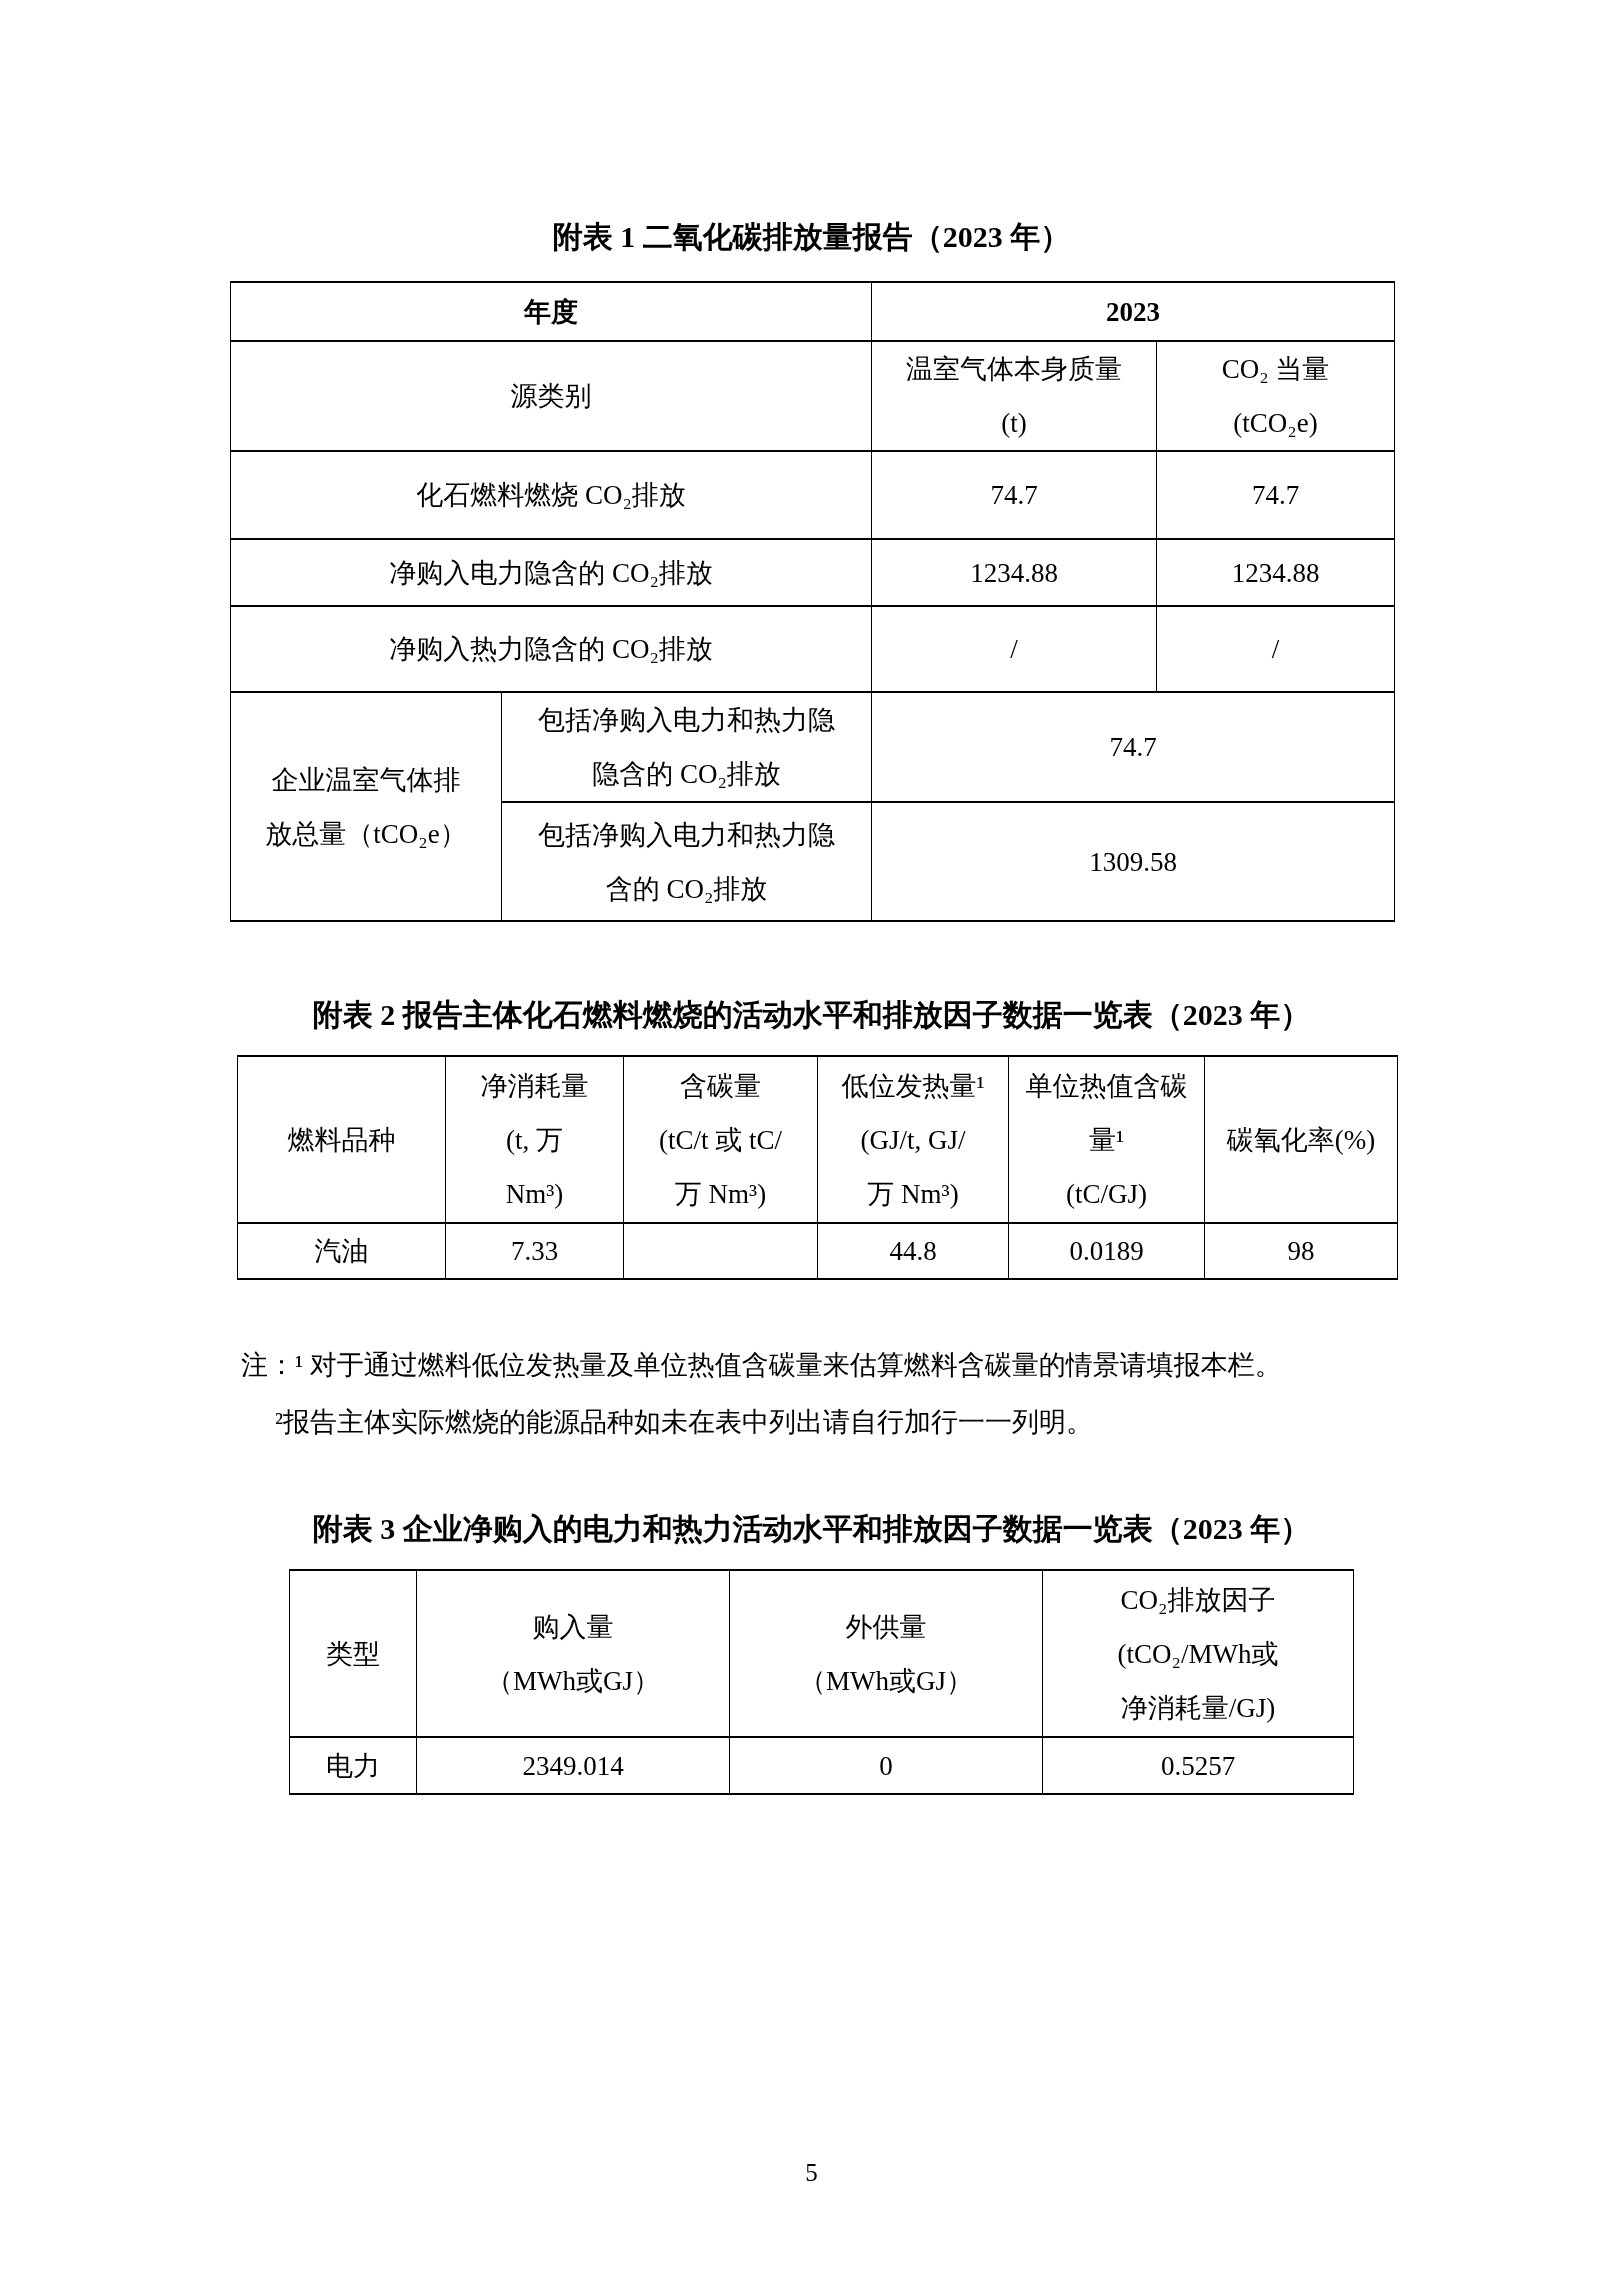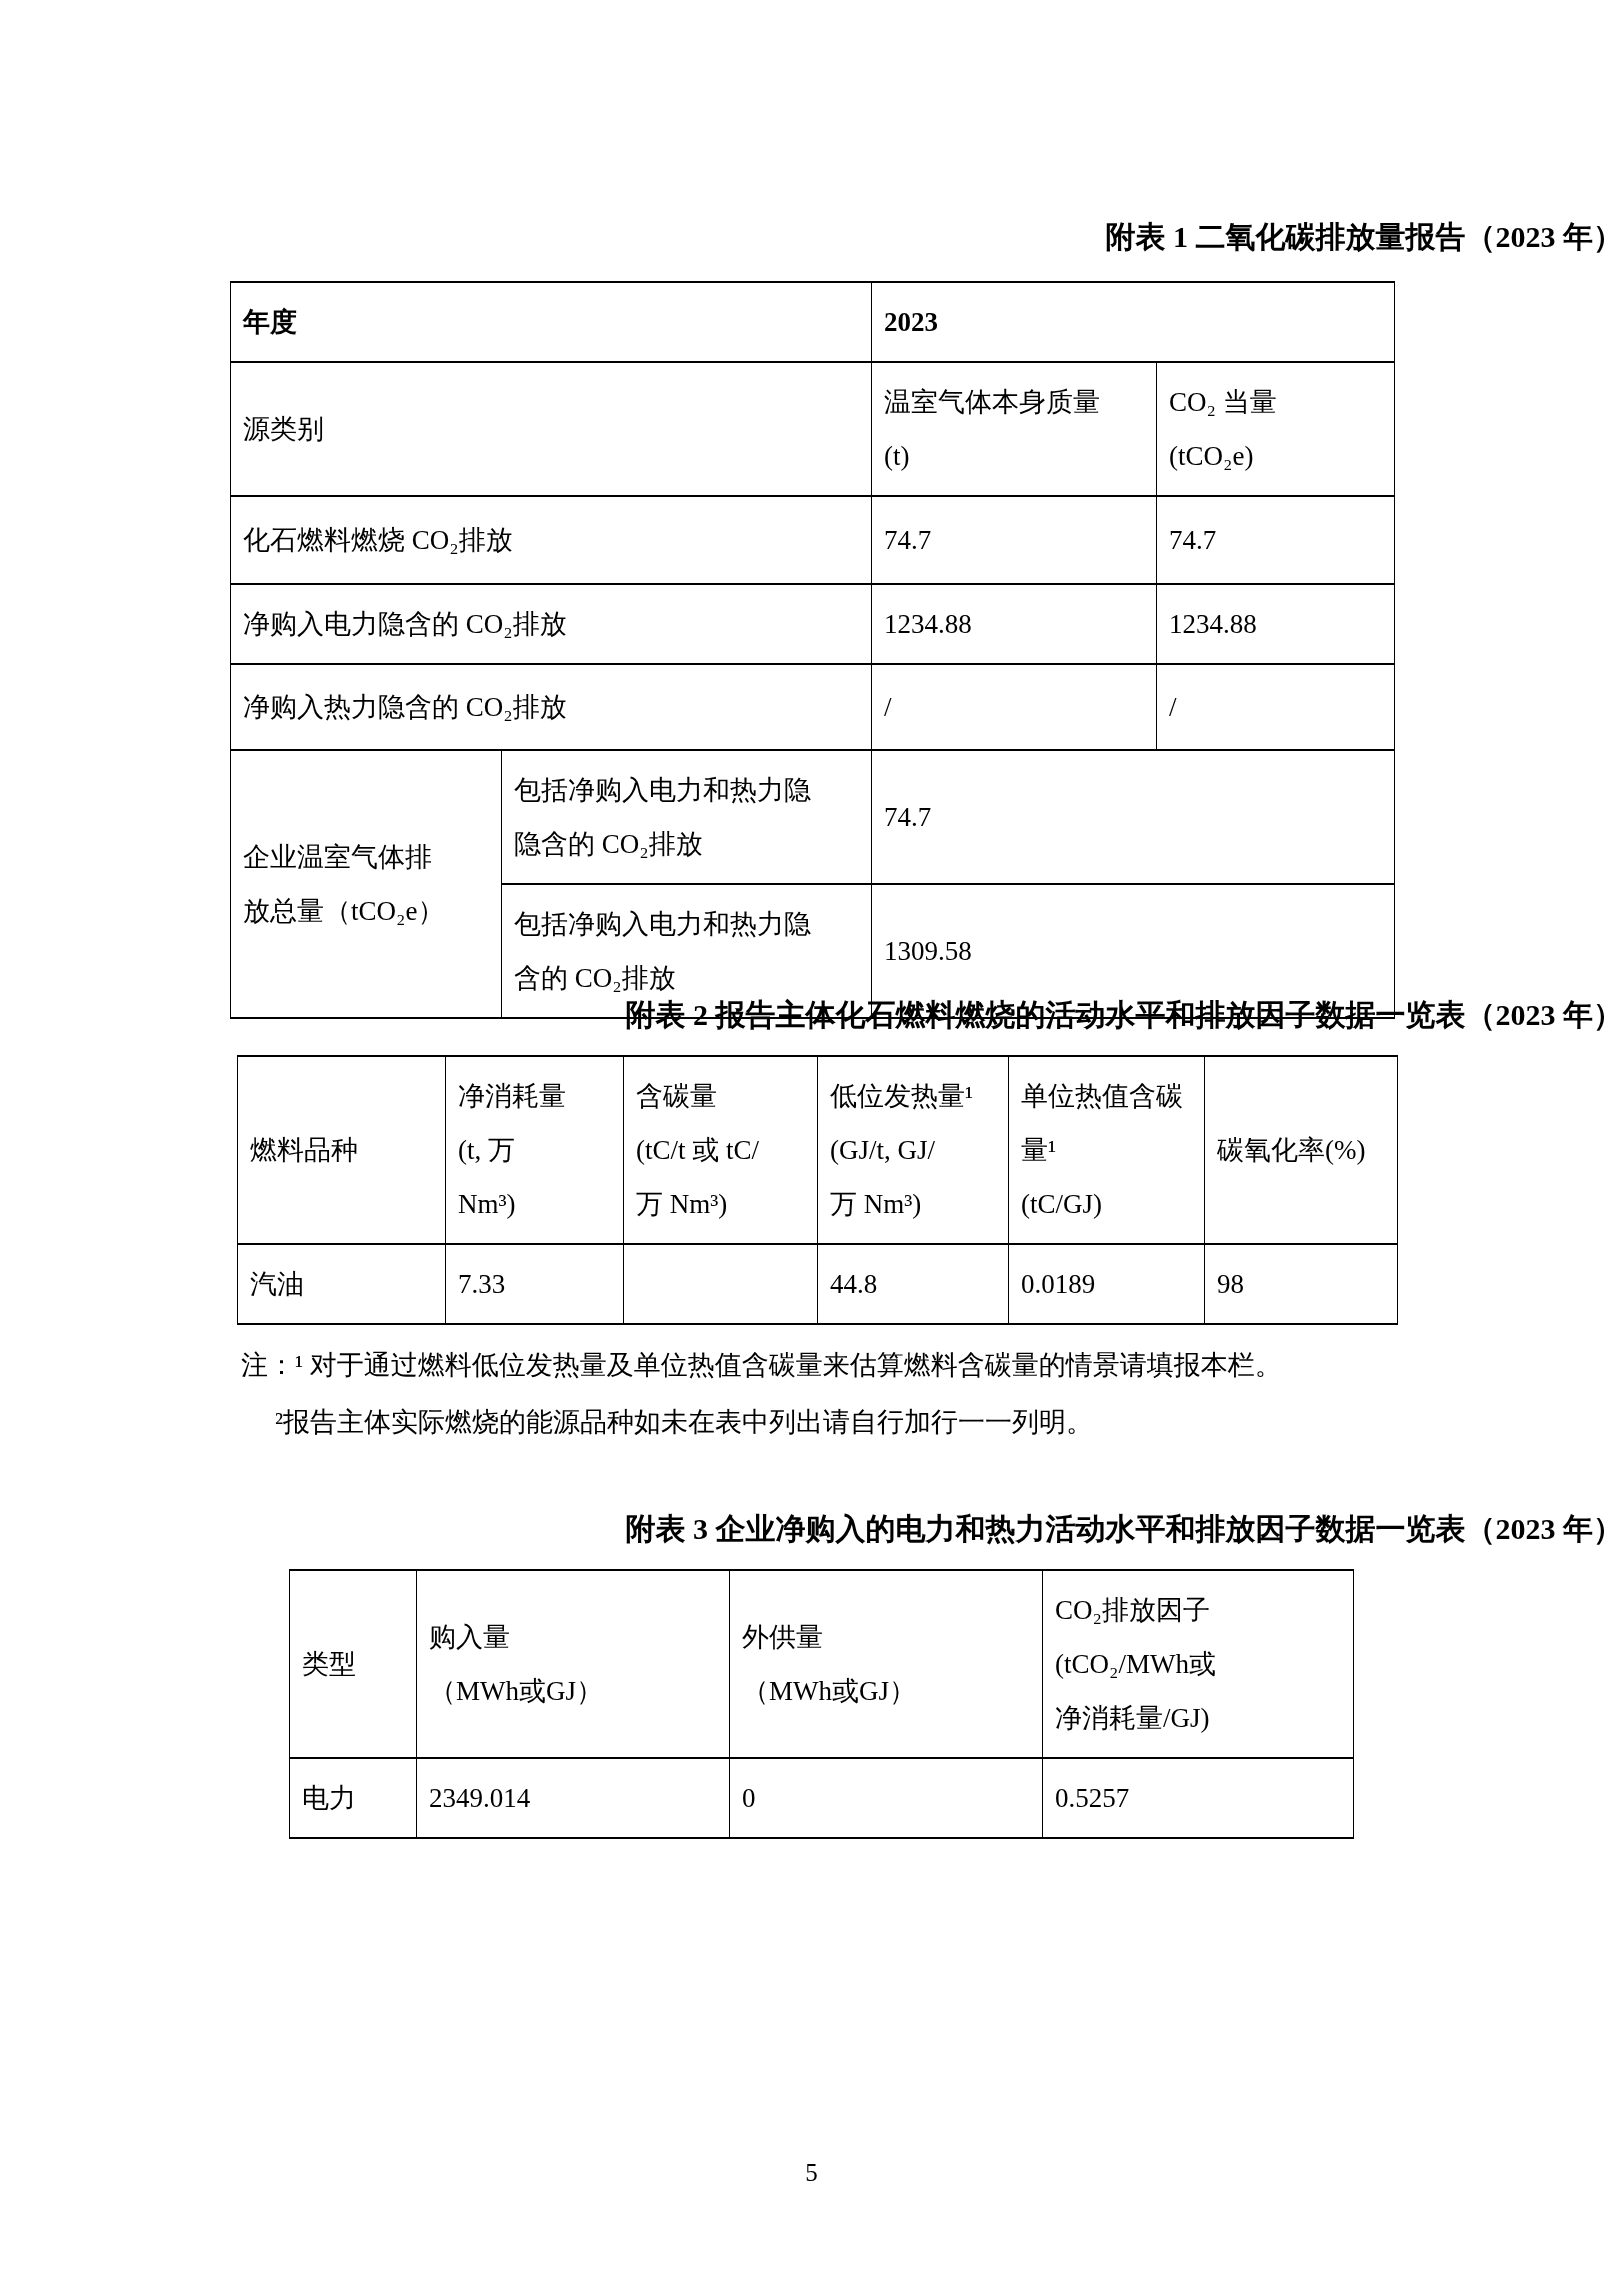--- a/index.html
+++ b/index.html
@@ -11,38 +11,38 @@
     position: relative;
     width: 1623px;
     height: 2295px;
     font-family: "Liberation Serif", "DejaVu Serif", serif;
     color: #000000;
   }
   .doc-title {
     position: absolute;
     left: 0;
     width: 1623px;
-    text-align: right;
+    text-align: center;
     font-weight: bold;
     font-size: 30px;
     line-height: 41px;
     white-space: pre-line;
   }
   table.sheet {
     position: absolute;
     border-collapse: collapse;
     table-layout: fixed;
   }
   table.sheet td {
     border-left: 1.7px solid #000;
     border-right: 1.7px solid #000;
     border-top: 2.5px solid #000;
     border-bottom: 2.5px solid #000;
-    padding: 12px;
-    text-align: left;
+    padding: 0;
+    text-align: center;
     vertical-align: middle;
     font-size: 27px;
     line-height: 54px;
     white-space: pre-line;
     overflow: hidden;
   }
   td.bold { font-weight: bold; }
   .note-line {
     position: absolute;
     font-size: 27px;

